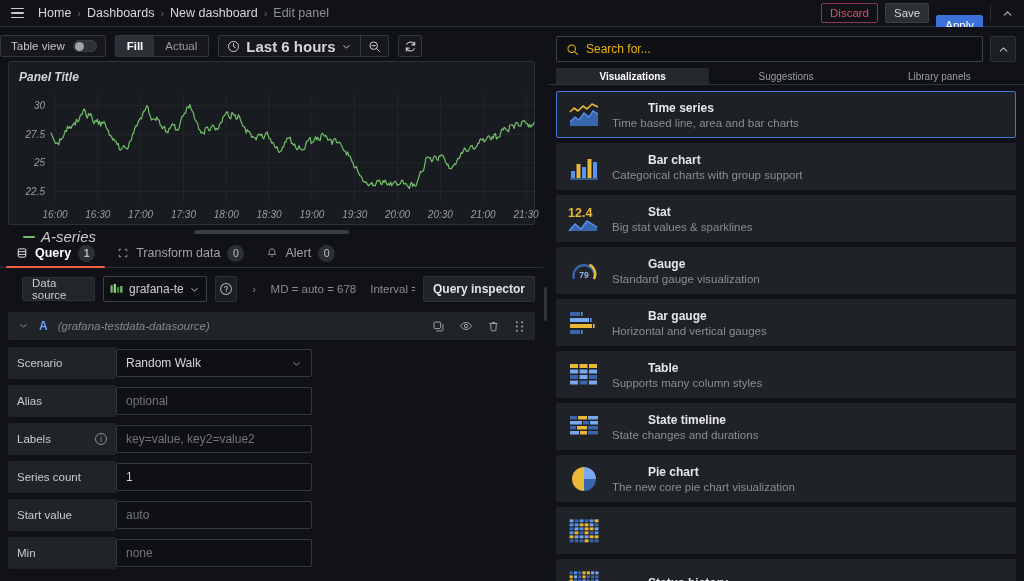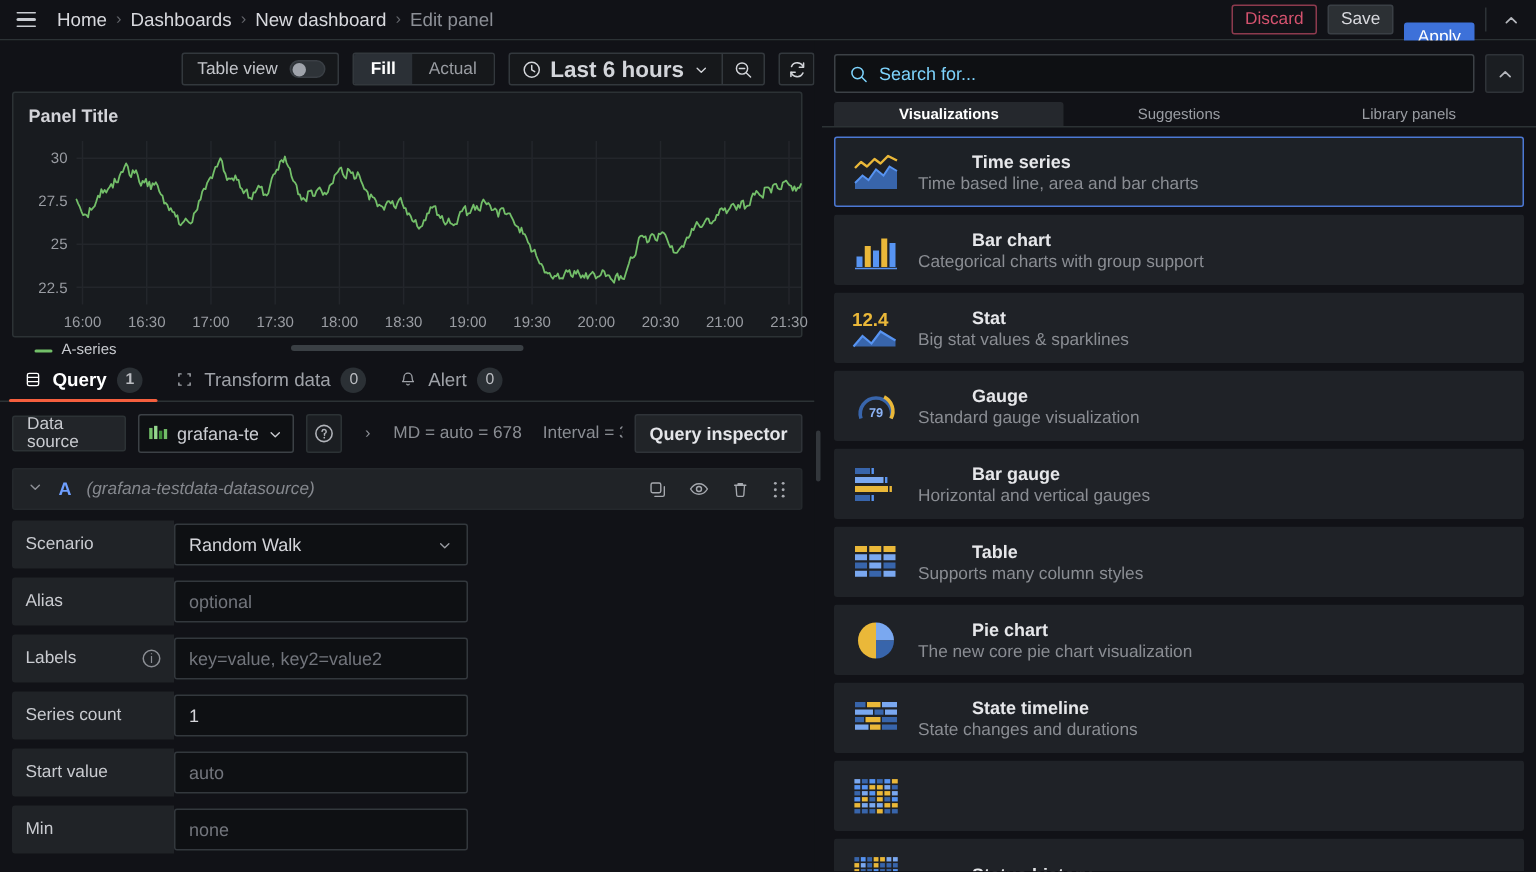--- a/index.html
+++ b/index.html
@@ -50,57 +50,57 @@
   .btn-apply{color:#fff;background:#3d71d9;border-color:#3d71d9;font-weight:500;margin-top:24px;}
   .vsep{width:1px;height:16px;background:#2d3237;}
   .chev-btn{width:18px;height:18px;display:flex;align-items:center;justify-content:center;cursor:pointer;color:#b5b7bd;}
   
   .wrap{display:flex;height:554px;}
   .left{width:543px;display:flex;flex-direction:column;background:var(--bg);}
   .vsplit{width:5px;background:var(--bg);display:flex;align-items:center;justify-content:center;cursor:col-resize;}
   .vsplit i{width:3px;height:34px;background:#33373c;border-radius:2px;display:block;}
   .right{flex:1;display:flex;flex-direction:column;background:var(--bg);overflow:hidden;}
   
-  .paneltoolbar{height:34px;display:flex;align-items:center;justify-content:flex-end;gap:9px;padding-top:4px;}
+  .paneltoolbar{height:34px;display:flex;align-items:center;justify-content:flex-start;gap:9px;padding-top:4px;}
   .tableview{
     height:22px;display:flex;align-items:center;gap:8px;padding:0 8px 0 10px;
     border:1px solid var(--border2);border-radius:2px;background:#16181b;
   }
   .tableview span{font-size:11.5px;color:#c4c6cb;}
   .switch{width:24px;height:12px;border-radius:7px;background:#2e3338;position:relative;border:1px solid #3a3f45;cursor:pointer;}
   .switch i{position:absolute;left:1px;top:0.5px;width:9px;height:9px;border-radius:50%;background:#9fa3ab;}
   .seg{display:flex;height:22px;border:1px solid var(--border2);border-radius:2px;overflow:hidden;}
   .seg div{padding:0 11px;display:flex;align-items:center;font-size:11.5px;cursor:pointer;color:#9a9da3;background:#16181b;}
   .seg div.active{background:#2b3036;color:#fff;font-weight:600;}
   .timegrp{display:flex;height:22px;border:1px solid var(--border2);border-radius:2px;overflow:hidden;background:#16181b;}
   .timegrp .cell{display:flex;align-items:center;gap:6px;padding:0 8px;cursor:pointer;color:#d3d5da;font-size:15px;font-weight:600;}
   .timegrp .cell.icononly{padding:0 7px;border-left:1px solid var(--border2);font-weight:400;}
   .refresh{height:22px;width:24px;border:1px solid var(--border2);border-radius:2px;background:#16181b;display:flex;align-items:center;justify-content:center;cursor:pointer;}
   .ico{display:inline-flex;align-items:center;justify-content:center;}
   
   .vizpanel{
     margin:0 8px;height:164px;background:var(--panel);
     border:1px solid var(--border);border-radius:2px;
-    display:flex;flex-direction:column;
+    display:flex;flex-direction:column;font-style:italic;
   }
   .viztitle{font-size:12px;font-weight:600;color:#d2d3d8;padding:8px 10px 2px 10px;}
   .plotarea{flex:1;position:relative;padding:2px 8px 0 4px;}
   .legendrow{display:flex;align-items:center;gap:6px;padding:2px 0 6px 14px;}
   .legendswatch{width:12px;height:2px;background:var(--green);border-radius:1px;display:inline-block;}
-  .legendlabel{font-size:10px;color:#c7c9ce;}
+  .legendlabel{font-size:15px;color:#c7c9ce;}
   .hsplit{height:14px;display:flex;align-items:center;justify-content:center;cursor:row-resize;}
   .hsplit i{width:155px;height:4px;background:#3a3f44;border-radius:2px;display:block;}
   
   .qtabs{display:flex;align-items:flex-end;gap:2px;padding:0 6px;border-bottom:1px solid var(--border);height:29px;}
   .qtab{display:flex;align-items:center;gap:7px;padding:0 10px;height:28px;cursor:pointer;position:relative;color:#9fa2a8;font-size:12.5px;}
   .qtab.active{color:#fff;font-weight:700;text-align:right;}
   .qtab.active:after{content:"";position:absolute;left:0;right:0;bottom:-1px;height:2px;background:var(--orange);border-radius:1px;}
   .pill{min-width:17px;height:17px;border-radius:9px;background:#2b3035;color:#babcc1;font-size:10.5px;display:flex;align-items:center;justify-content:center;padding:0 5px;}
   
-  .dsrow{display:flex;align-items:center;gap:8px;padding:8px 8px 6px 8px;}
+  .dsrow{display:flex;align-items:center;gap:8px;padding:8px 8px 6px 22px;}
   .dslabel{height:24px;display:flex;align-items:center;padding:0 9px;background:#222529;border:1px solid var(--border);border-radius:2px;font-size:11.5px;color:#c9cbd0;}
   .dspicker{
     height:26px;min-width:104px;display:flex;align-items:center;gap:6px;padding:0 6px;
     background:#0e1013;border:1px solid #3c4146;border-radius:2px;font-size:12px;color:#cbcdd2;cursor:pointer;overflow:hidden;
   }
   .dsname{white-space:nowrap;overflow:hidden;max-width:64px;text-overflow:clip;}
   .iconbtn{height:26px;width:26px;border:1px solid var(--border);border-radius:2px;background:#1b1e22;display:flex;align-items:center;justify-content:center;cursor:pointer;color:#b0b3b9;}
   .expandarrow{width:20px;display:flex;align-items:center;justify-content:center;color:#8c8f96;cursor:pointer;font-size:11px;}
   .metainfo{display:flex;gap:14px;color:#8a8d93;font-size:11.5px;white-space:nowrap;overflow:hidden;}
   .qinspect{margin-left:auto;height:26px;display:flex;align-items:center;padding:0 9px;background:#212428;border:1px solid #2f3338;border-radius:2px;font-size:12px;font-weight:600;color:#e4e5e9;cursor:pointer;white-space:nowrap;}
@@ -126,21 +126,21 @@
     width:196px;height:28px;background:#0e1013;border:1px solid #33383d;border-radius:2px;
     display:flex;align-items:center;padding:0 9px;font-size:12px;color:#d4d5da;cursor:text;
   }
   .finput.placeholder{color:#72757c;}
   .finput.select{justify-content:space-between;cursor:pointer;}
   .info-dot{width:12px;height:12px;border-radius:50%;border:1px solid #8b8e94;color:#8b8e94;font-size:9px;display:flex;align-items:center;justify-content:center;}
   
   .searchrow{display:flex;gap:7px;padding:9px 8px 6px 8px;}
   .search{
     flex:1;height:26px;background:#0e1013;border:1px solid #3c4146;border-radius:2px;
-    display:flex;align-items:center;gap:7px;padding:4px 9px;font-size:12px;color:#7dd3fc;cursor:text;
+    display:flex;align-items:center;gap:7px;padding:4px 9px;font-size:12px;color:#eab308;cursor:text;
   }
   .collapse{width:26px;height:26px;background:#1b1e22;border:1px solid #2f3338;border-radius:2px;display:flex;align-items:center;justify-content:center;cursor:pointer;color:#b5b7bd;}
   .vtabs{display:flex;padding:0 8px;border-bottom:1px solid var(--border);}
   .vtab{flex:1;height:16px;display:flex;align-items:center;justify-content:center;font-size:10px;color:#9a9da3;cursor:pointer;border-radius:2px 2px 0 0;}
   .vtab.active{background:#25282d;color:#fff;font-weight:600;}
   .vizlist{flex:1;overflow:hidden;padding:6px 8px 0 8px;display:flex;flex-direction:column;gap:5px;}
   .vizitem{
     height:47px;background:var(--panel2);border:1px solid transparent;border-radius:2px;
     display:flex;align-items:center;gap:11px;padding:0 10px;cursor:pointer;flex:0 0 auto;
   }
@@ -559,52 +559,52 @@
           </svg>
         </span>
         <span class="viztexts">
           <span class="vizname">Table</span>
           <span class="vizdesc">Supports many column styles</span>
         </span>
       </div>
 
       <div class="vizitem">
         <span class="vizicon">
-          <svg width="30" height="28" viewBox="0 0 30 28">
-            <path d="M15 14V2A12 12 0 0 1 27 14z" fill="#7aa8f0"></path>
-            <path d="M15 14h12a12 12 0 0 1-12 12z" fill="#3865ab"></path>
-            <path d="M15 14L15 2A12 12 0 1 0 15 26z" fill="#eab839"></path>
-          </svg>
-        </span>
-        <span class="viztexts">
-          <span class="vizname">Pie chart</span>
-          <span class="vizdesc">The new core pie chart visualization</span>
-        </span>
-      </div>
-
-      <div class="vizitem">
-        <span class="vizicon">
           <svg width="30" height="26" viewBox="0 0 30 26">
             <rect x="1" y="2" width="7" height="3.5" fill="#3865ab"></rect>
               <rect x="9" y="2" width="9" height="3.5" fill="#eab839"></rect>
               <rect x="19" y="2" width="10" height="3.5" fill="#7aa8f0"></rect>
             <rect x="1" y="7" width="12" height="3.5" fill="#7aa8f0"></rect>
               <rect x="14" y="7" width="6" height="3.5" fill="#3865ab"></rect>
               <rect x="21" y="7" width="8" height="3.5" fill="#7aa8f0"></rect>
             <rect x="1" y="12" width="6" height="3.5" fill="#3865ab"></rect>
               <rect x="8" y="12" width="10" height="3.5" fill="#eab839"></rect>
               <rect x="19" y="12" width="10" height="3.5" fill="#3865ab"></rect>
             <rect x="1" y="17" width="9" height="3.5" fill="#7aa8f0"></rect>
               <rect x="11" y="17" width="7" height="3.5" fill="#eab839"></rect>
               <rect x="19" y="17" width="10" height="3.5" fill="#3865ab"></rect>
           </svg>
         </span>
         <span class="viztexts">
           <span class="vizname">State timeline</span>
           <span class="vizdesc">State changes and durations</span>
+        </span>
+      </div>
+
+      <div class="vizitem">
+        <span class="vizicon">
+          <svg width="30" height="28" viewBox="0 0 30 28">
+            <path d="M15 14V2A12 12 0 0 1 27 14z" fill="#7aa8f0"></path>
+            <path d="M15 14h12a12 12 0 0 1-12 12z" fill="#3865ab"></path>
+            <path d="M15 14L15 2A12 12 0 1 0 15 26z" fill="#eab839"></path>
+          </svg>
+        </span>
+        <span class="viztexts">
+          <span class="vizname">Pie chart</span>
+          <span class="vizdesc">The new core pie chart visualization</span>
         </span>
       </div>
 
       <div class="vizitem">
         <span class="vizicon">
           <svg id="heatmap-svg" width="30" height="26" viewBox="0 0 30 26">
               <rect x="0.60" y="1.40" width="3.90" height="2.90" fill="#7aa8f0"></rect>
               <rect x="5.60" y="1.40" width="3.90" height="2.90" fill="#3865ab"></rect>
               <rect x="10.60" y="1.40" width="3.90" height="2.90" fill="#5794f2"></rect>
               <rect x="15.60" y="1.40" width="3.90" height="2.90" fill="#3865ab"></rect>

